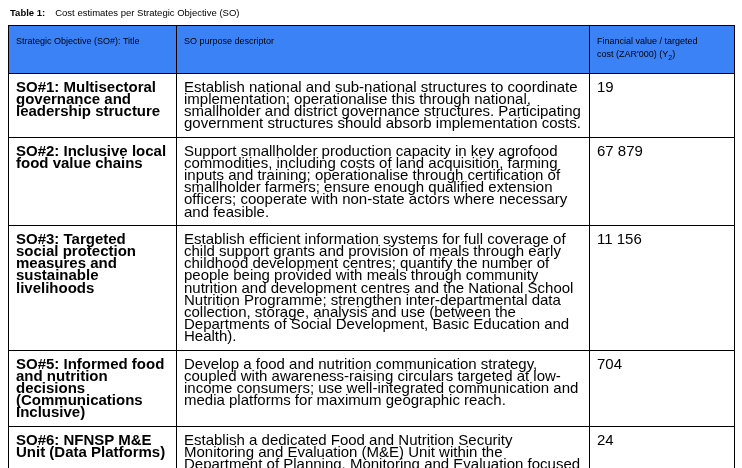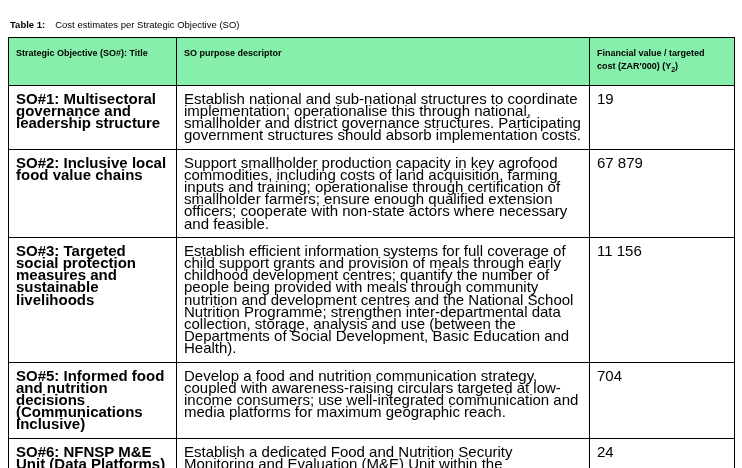--- a/index.html
+++ b/index.html
@@ -12,21 +12,21 @@
     background: #ffffff;
     font-family: "Liberation Sans", sans-serif;
     color: #000000;
     overflow: hidden;
   }
   .page {
     position: relative;
     width: 637px;
     height: 468px;
     box-sizing: border-box;
-    padding: 16px 8px 0 8px;
+    padding: 4px 8px 0 8px;
   }
   .caption {
     font-size: 9.5px;
     line-height: 13px;
     margin: 2px 0 6px 2px;
     white-space: nowrap;
   }
   .caption .cap-label {
     font-weight: bold;
   }
@@ -42,26 +42,26 @@
   table.cost-table th,
   table.cost-table td {
     border: 1px solid #000000;
     vertical-align: top;
     padding: 7px 7px 7px 7px;
     font-size: 15px;
     line-height: 12.2px;
     text-align: left;
   }
   table.cost-table thead th {
-    font-weight: bold;
+    font-weight: normal;
     font-size: 9px;
     line-height: 12.5px;
     padding-top: 9px;
     padding-bottom: 9px;
-    background: #86efac;
+    background: #3b82f6;
   }
   .col-obj { width: 168px; }
   .col-desc { width: 413px; }
   .col-val { width: 145px; }
   td.obj-cell {
     font-weight: bold;
   }
   td.desc-cell {
     font-weight: normal;
   }

